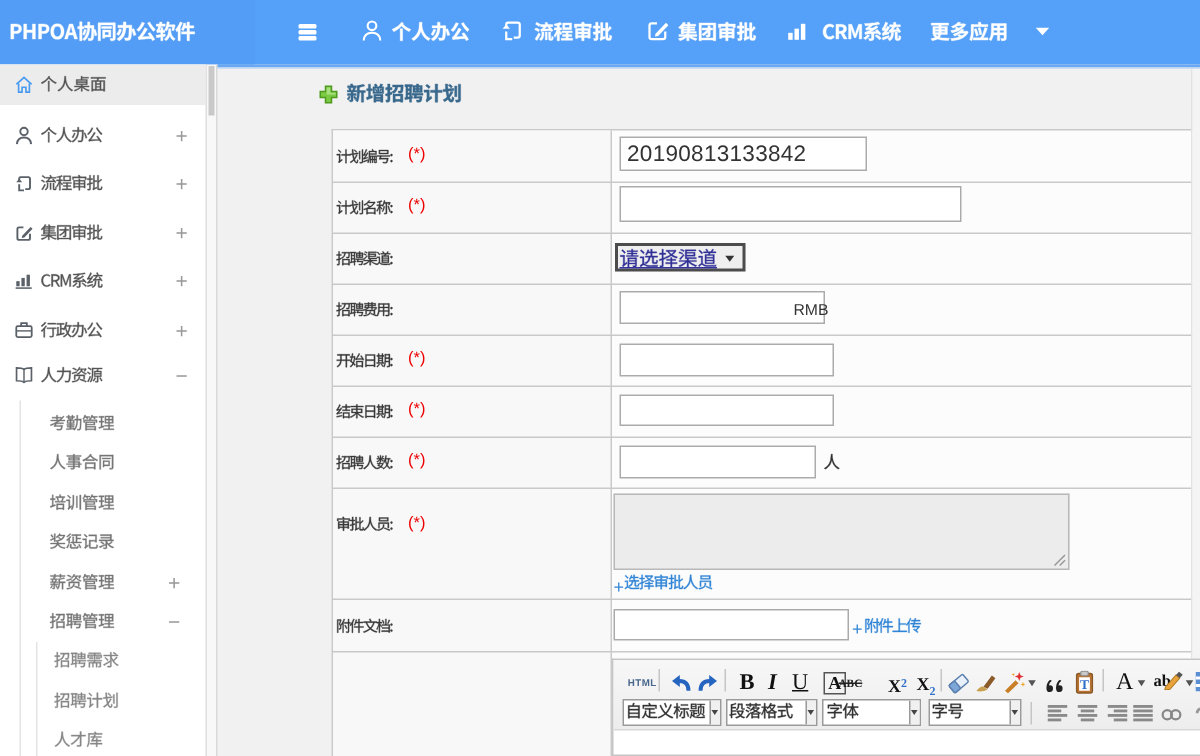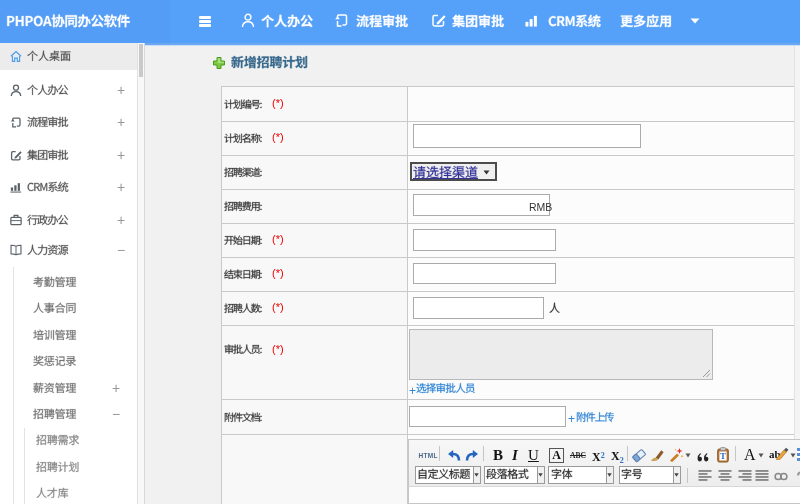--- a/index.html
+++ b/index.html
@@ -195,20 +195,21 @@
       <path d="M0.3 -3.1Q0.9 -3.2 1.7 -3.5Q2.6 -3.8 3.5 -4.0L3.6 -3.4Q2.8 -3.1 2.0 -2.8Q1.1 -2.6 0.5 -2.4ZM0.4 -6.4L3.6 -6.4L3.6 -5.7L0.4 -5.7ZM1.7 -8.4L2.4 -8.4L2.4 -0.1Q2.4 0.2 2.3 0.4Q2.2 0.6 2.0 0.7Q1.9 0.7 1.6 0.8Q1.2 0.8 0.8 0.8Q0.8 0.7 0.7 0.4Q0.6 0.2 0.6 0.1Q0.9 0.1 1.1 0.1Q1.4 0.1 1.5 0.1Q1.6 0.1 1.6 0.0Q1.7 0.0 1.7 -0.1ZM4.6 -0.4L8.6 -0.4L8.6 0.3L4.6 0.3ZM3.9 -7.9L8.6 -7.9L8.6 -7.2L3.9 -7.2ZM4.2 -3.3L9.1 -3.3L9.1 0.8L8.3 0.8L8.3 -2.6L4.9 -2.6L4.9 0.8L4.2 0.8ZM8.5 -7.9L9.2 -7.9Q9.2 -7.9 9.2 -7.9Q9.2 -7.8 9.2 -7.7Q9.2 -7.7 9.2 -7.6Q9.2 -6.5 9.1 -5.8Q9.0 -5.1 8.9 -4.8Q8.9 -4.4 8.7 -4.2Q8.6 -4.1 8.5 -4.0Q8.3 -4.0 8.1 -4.0Q7.9 -3.9 7.6 -3.9Q7.3 -3.9 7.0 -4.0Q7.0 -4.1 6.9 -4.3Q6.8 -4.5 6.8 -4.7Q7.1 -4.6 7.4 -4.6Q7.7 -4.6 7.8 -4.6Q7.9 -4.6 8.0 -4.6Q8.0 -4.7 8.1 -4.7Q8.2 -4.8 8.3 -5.2Q8.3 -5.5 8.4 -6.1Q8.4 -6.8 8.5 -7.8ZM5.7 -7.7L6.4 -7.7Q6.4 -7.0 6.2 -6.5Q6.1 -5.9 5.8 -5.3Q5.6 -4.8 5.1 -4.4Q4.7 -4.0 4.0 -3.7Q4.0 -3.8 3.9 -3.9Q3.9 -4.0 3.8 -4.1Q3.7 -4.2 3.6 -4.3Q4.2 -4.5 4.6 -4.9Q5.0 -5.2 5.2 -5.7Q5.4 -6.1 5.5 -6.6Q5.6 -7.1 5.7 -7.7ZM9.4 -8.0L13.2 -8.0L13.2 -7.3L9.4 -7.3ZM12.9 -3.5L18.5 -3.5L18.5 -2.9L12.9 -2.9ZM14.3 -2.0L17.4 -2.0L17.4 -1.4L14.3 -1.4ZM10.3 -5.9L12.3 -5.9L12.3 -5.3L10.3 -5.3ZM10.3 -3.8L12.3 -3.8L12.3 -3.2L10.3 -3.2ZM10.0 -7.6L10.6 -7.6L10.6 -1.2L10.0 -1.2ZM12.0 -7.7L12.6 -7.7L12.6 0.8L12.0 0.8ZM9.3 -1.3Q9.8 -1.4 10.4 -1.5Q11.0 -1.7 11.8 -1.8Q12.5 -2.0 13.2 -2.1L13.2 -1.5Q12.2 -1.2 11.2 -1.0Q10.2 -0.8 9.4 -0.6ZM14.1 -5.6L14.1 -4.8L17.4 -4.8L17.4 -5.6ZM14.1 -6.9L14.1 -6.1L17.4 -6.1L17.4 -6.9ZM13.4 -7.5L18.0 -7.5L18.0 -4.2L13.4 -4.2ZM15.4 -8.4L16.1 -8.4L16.1 -4.5L15.4 -4.5ZM14.4 -3.3L15.1 -3.3Q15.0 -2.8 14.9 -2.3Q14.7 -1.8 14.6 -1.4L13.8 -1.4Q14.0 -1.8 14.1 -2.3Q14.3 -2.9 14.4 -3.3ZM17.3 -2.0L18.0 -2.0Q18.0 -2.0 18.0 -1.9Q18.0 -1.8 18.0 -1.7Q17.9 -1.0 17.8 -0.6Q17.7 -0.2 17.6 0.1Q17.5 0.3 17.4 0.5Q17.3 0.6 17.1 0.7Q16.9 0.7 16.7 0.7Q16.5 0.7 16.2 0.7Q15.8 0.7 15.4 0.7Q15.4 0.5 15.3 0.4Q15.2 0.2 15.2 0.0Q15.6 0.1 15.9 0.1Q16.3 0.1 16.4 0.1Q16.6 0.1 16.7 0.1Q16.8 0.0 16.8 -0.0Q17.0 -0.1 17.1 -0.6Q17.2 -1.0 17.3 -1.9ZM22.4 -8.4L23.2 -8.4Q23.2 -7.9 23.2 -7.2Q23.1 -6.6 23.0 -5.7Q22.9 -4.9 22.6 -4.0Q22.3 -3.1 21.9 -2.2Q21.4 -1.3 20.6 -0.6Q19.9 0.2 18.8 0.8Q18.7 0.6 18.6 0.5Q18.4 0.3 18.2 0.2Q19.3 -0.4 20.0 -1.1Q20.7 -1.8 21.2 -2.6Q21.6 -3.5 21.9 -4.3Q22.1 -5.2 22.2 -5.9Q22.3 -6.7 22.3 -7.4Q22.4 -8.0 22.4 -8.4ZM23.1 -7.1Q23.1 -7.0 23.2 -6.5Q23.3 -6.0 23.4 -5.3Q23.6 -4.7 23.9 -3.9Q24.2 -3.1 24.6 -2.4Q25.1 -1.6 25.8 -1.0Q26.5 -0.3 27.5 0.1Q27.3 0.2 27.1 0.4Q27.0 0.6 26.9 0.7Q25.9 0.3 25.2 -0.4Q24.5 -1.1 24.0 -1.9Q23.5 -2.7 23.2 -3.5Q22.9 -4.4 22.8 -5.1Q22.6 -5.8 22.5 -6.3Q22.4 -6.8 22.4 -7.1ZM27.4 -3.2L31.2 -3.2L31.2 -2.6L27.4 -2.6ZM27.2 -6.5L32.0 -6.5L32.0 -5.9L27.2 -5.9ZM31.1 -8.2L31.8 -7.9Q31.6 -7.6 31.3 -7.2Q31.1 -6.9 30.9 -6.6L30.4 -6.9Q30.5 -7.1 30.6 -7.3Q30.8 -7.5 30.9 -7.8Q31.0 -8.0 31.1 -8.2ZM29.3 -8.4L30.0 -8.4L30.0 -4.0L29.3 -4.0ZM27.6 -7.9L28.1 -8.2Q28.3 -7.9 28.5 -7.5Q28.7 -7.1 28.8 -6.9L28.2 -6.6Q28.1 -6.9 28.0 -7.2Q27.8 -7.6 27.6 -7.9ZM29.3 -6.3L29.8 -6.0Q29.6 -5.6 29.2 -5.2Q28.8 -4.7 28.4 -4.4Q27.9 -4.0 27.5 -3.8Q27.4 -3.9 27.3 -4.1Q27.2 -4.2 27.1 -4.4Q27.5 -4.5 27.9 -4.8Q28.4 -5.1 28.7 -5.5Q29.1 -5.9 29.3 -6.3ZM29.9 -6.1Q30.0 -6.0 30.3 -5.8Q30.5 -5.7 30.8 -5.5Q31.1 -5.3 31.4 -5.1Q31.6 -5.0 31.7 -4.9L31.3 -4.4Q31.2 -4.5 30.9 -4.7Q30.7 -4.9 30.4 -5.1Q30.2 -5.3 29.9 -5.5Q29.7 -5.6 29.5 -5.7ZM32.8 -6.5L36.2 -6.5L36.2 -5.8L32.8 -5.8ZM33.0 -8.3L33.7 -8.2Q33.5 -7.2 33.3 -6.4Q33.1 -5.5 32.8 -4.7Q32.5 -4.0 32.1 -3.4Q32.0 -3.4 31.9 -3.5Q31.8 -3.6 31.7 -3.7Q31.6 -3.8 31.5 -3.8Q31.9 -4.4 32.2 -5.1Q32.5 -5.8 32.7 -6.6Q32.9 -7.4 33.0 -8.3ZM34.8 -6.1L35.5 -6.0Q35.3 -4.3 34.9 -3.0Q34.4 -1.7 33.6 -0.8Q32.8 0.2 31.6 0.8Q31.6 0.8 31.5 0.6Q31.5 0.5 31.4 0.4Q31.3 0.3 31.2 0.2Q32.4 -0.3 33.1 -1.2Q33.8 -2.1 34.2 -3.3Q34.6 -4.5 34.8 -6.1ZM33.2 -5.8Q33.4 -4.5 33.8 -3.3Q34.2 -2.1 34.9 -1.3Q35.5 -0.4 36.4 0.1Q36.3 0.2 36.1 0.4Q36.0 0.6 35.9 0.7Q35.0 0.1 34.3 -0.8Q33.7 -1.8 33.2 -3.0Q32.8 -4.3 32.6 -5.7ZM27.8 -1.5L28.3 -2.0Q28.8 -1.8 29.4 -1.5Q29.9 -1.2 30.4 -1.0Q31.0 -0.7 31.3 -0.4L30.8 0.1Q30.5 -0.2 30.0 -0.5Q29.5 -0.8 28.9 -1.1Q28.3 -1.3 27.8 -1.5ZM31.0 -3.2L31.1 -3.2L31.2 -3.3L31.7 -3.1Q31.3 -2.0 30.7 -1.3Q30.1 -0.5 29.3 -0.0Q28.4 0.5 27.5 0.7Q27.4 0.6 27.3 0.4Q27.2 0.2 27.1 0.1Q28.0 -0.1 28.8 -0.5Q29.6 -0.9 30.1 -1.6Q30.7 -2.2 31.0 -3.1ZM27.8 -1.5Q28.0 -1.8 28.3 -2.2Q28.5 -2.6 28.7 -3.1Q28.9 -3.5 29.0 -3.9L29.7 -3.8Q29.5 -3.3 29.3 -2.9Q29.1 -2.5 28.9 -2.1Q28.7 -1.7 28.5 -1.4ZM37.0 -3.9Q36.7 -3.9 36.5 -4.1Q36.3 -4.3 36.3 -4.6Q36.3 -4.9 36.5 -5.1Q36.7 -5.3 37.0 -5.3Q37.3 -5.3 37.5 -5.1Q37.6 -4.9 37.6 -4.6Q37.6 -4.3 37.5 -4.1Q37.3 -3.9 37.0 -3.9ZM37.0 0.1Q36.7 0.1 36.5 -0.1Q36.3 -0.3 36.3 -0.6Q36.3 -0.9 36.5 -1.1Q36.7 -1.3 37.0 -1.3Q37.3 -1.3 37.5 -1.1Q37.6 -0.9 37.6 -0.6Q37.6 -0.3 37.5 -0.1Q37.3 0.1 37.0 0.1Z" fill="#3b3b3b" stroke="#3b3b3b" stroke-width="0.25"></path>
     </svg>
 <div class="abs" style="left:272px;top:299.0px;font:11px/17px 'Liberation Sans';color:#ee0000">(*)</div>
 <svg style="position:absolute;left:224px;top:341px;" width="39" height="15" viewBox="0 -12 39 15">
       <path d="M0.8 -7.3L9.2 -7.3L9.2 -5.7L8.4 -5.7L8.4 -6.6L1.6 -6.6L1.6 -5.7L0.8 -5.7ZM4.3 -8.3L5.1 -8.5Q5.2 -8.2 5.4 -7.9Q5.5 -7.6 5.6 -7.4L4.8 -7.1Q4.7 -7.4 4.6 -7.7Q4.4 -8.0 4.3 -8.3ZM1.4 -5.3L8.6 -5.3L8.6 -0.6L7.8 -0.6L7.8 -4.7L2.2 -4.7L2.2 -0.5L1.4 -0.5ZM1.9 -3.6L8.2 -3.6L8.2 -2.9L1.9 -2.9ZM1.9 -1.8L8.2 -1.8L8.2 -1.1L1.9 -1.1ZM4.6 -6.3L5.4 -6.3L5.4 0.8L4.6 0.8ZM9.2 -3.1Q9.7 -3.2 10.2 -3.4Q10.8 -3.5 11.4 -3.7Q12.0 -3.9 12.6 -4.0L12.7 -3.4Q11.9 -3.1 11.0 -2.8Q10.2 -2.6 9.5 -2.4ZM9.4 -6.4L12.6 -6.4L12.6 -5.7L9.4 -5.7ZM10.7 -8.4L11.5 -8.4L11.5 -0.1Q11.5 0.2 11.4 0.3Q11.3 0.5 11.1 0.6Q10.9 0.7 10.6 0.7Q10.2 0.7 9.7 0.7Q9.7 0.6 9.7 0.4Q9.6 0.2 9.5 0.0Q9.9 0.0 10.2 0.0Q10.5 0.0 10.5 0.0Q10.7 0.0 10.7 -0.0Q10.7 -0.1 10.7 -0.1ZM13.4 -5.2L15.2 -5.2L15.2 -4.5L13.4 -4.5ZM15.6 -8.2L16.3 -8.2L16.3 -0.6Q16.3 -0.3 16.4 -0.2Q16.4 -0.2 16.6 -0.2Q16.7 -0.2 16.8 -0.2Q16.9 -0.2 17.1 -0.2Q17.2 -0.2 17.3 -0.2Q17.5 -0.2 17.5 -0.2Q17.6 -0.2 17.7 -0.3Q17.8 -0.4 17.8 -0.7Q17.8 -1.0 17.8 -1.6Q18.0 -1.5 18.2 -1.4Q18.4 -1.3 18.5 -1.2Q18.5 -0.6 18.4 -0.2Q18.3 0.2 18.1 0.4Q17.9 0.6 17.6 0.6Q17.5 0.6 17.4 0.6Q17.2 0.6 17.1 0.6Q16.9 0.6 16.7 0.6Q16.6 0.6 16.5 0.6Q16.1 0.6 15.9 0.5Q15.7 0.4 15.7 0.1Q15.6 -0.2 15.6 -0.6ZM17.8 -6.1L18.3 -5.6Q18.0 -5.3 17.6 -5.0Q17.2 -4.7 16.9 -4.4Q16.5 -4.1 16.1 -3.9L15.7 -4.3Q16.0 -4.5 16.4 -4.9Q16.8 -5.2 17.1 -5.5Q17.5 -5.8 17.8 -6.1ZM13.0 0.6L12.9 -0.1L13.2 -0.4L15.1 -1.2Q15.1 -1.0 15.2 -0.8Q15.2 -0.6 15.2 -0.5Q14.6 -0.2 14.2 0.0Q13.8 0.2 13.5 0.3Q13.3 0.4 13.2 0.5Q13.1 0.6 13.0 0.6ZM13.0 0.6Q13.0 0.5 12.9 0.4Q12.9 0.3 12.8 0.2Q12.7 0.1 12.7 -0.0Q12.8 -0.1 12.9 -0.3Q13.0 -0.5 13.0 -0.8L13.0 -8.3L13.8 -8.3L13.8 -0.1Q13.8 -0.1 13.7 -0.1Q13.6 0.0 13.4 0.1Q13.3 0.3 13.2 0.4Q13.0 0.5 13.0 0.6ZM22.4 -8.4L23.2 -8.4Q23.2 -7.9 23.2 -7.2Q23.1 -6.6 23.0 -5.7Q22.9 -4.9 22.6 -4.0Q22.3 -3.1 21.9 -2.2Q21.4 -1.3 20.6 -0.6Q19.9 0.2 18.8 0.8Q18.7 0.6 18.6 0.5Q18.4 0.3 18.2 0.2Q19.3 -0.4 20.0 -1.1Q20.7 -1.8 21.2 -2.6Q21.6 -3.5 21.9 -4.3Q22.1 -5.2 22.2 -5.9Q22.3 -6.7 22.3 -7.4Q22.4 -8.0 22.4 -8.4ZM23.1 -7.1Q23.1 -7.0 23.2 -6.5Q23.3 -6.0 23.4 -5.3Q23.6 -4.7 23.9 -3.9Q24.2 -3.1 24.6 -2.4Q25.1 -1.6 25.8 -1.0Q26.5 -0.3 27.5 0.1Q27.3 0.2 27.1 0.4Q27.0 0.6 26.9 0.7Q25.9 0.3 25.2 -0.4Q24.5 -1.1 24.0 -1.9Q23.5 -2.7 23.2 -3.5Q22.9 -4.4 22.8 -5.1Q22.6 -5.8 22.5 -6.3Q22.4 -6.8 22.4 -7.1ZM29.4 -7.3L29.4 -6.2L34.1 -6.2L34.1 -7.3ZM28.6 -8.0L34.9 -8.0L34.9 -5.5L28.6 -5.5ZM31.3 -3.3L32.1 -3.3L32.1 -2.3Q32.1 -2.0 32.0 -1.7Q31.9 -1.4 31.7 -1.0Q31.4 -0.7 30.9 -0.3Q30.5 -0.0 29.7 0.3Q29.0 0.6 27.9 0.8Q27.8 0.8 27.7 0.6Q27.6 0.5 27.5 0.4Q27.5 0.3 27.4 0.2Q28.4 0.0 29.2 -0.2Q29.9 -0.5 30.3 -0.8Q30.7 -1.0 30.9 -1.3Q31.1 -1.6 31.2 -1.9Q31.3 -2.1 31.3 -2.4ZM32.0 -0.7L32.4 -1.2Q32.8 -1.1 33.3 -0.9Q33.8 -0.7 34.3 -0.5Q34.8 -0.3 35.3 -0.1Q35.7 0.0 36.1 0.2L35.7 0.8Q35.4 0.7 34.9 0.5Q34.5 0.3 34.0 0.1Q33.5 -0.1 33.0 -0.3Q32.5 -0.5 32.0 -0.7ZM28.3 -4.6L35.3 -4.6L35.3 -1.0L34.5 -1.0L34.5 -3.9L29.0 -3.9L29.0 -0.9L28.3 -0.9ZM37.0 -3.9Q36.7 -3.9 36.5 -4.1Q36.3 -4.3 36.3 -4.6Q36.3 -4.9 36.5 -5.1Q36.7 -5.3 37.0 -5.3Q37.3 -5.3 37.5 -5.1Q37.6 -4.9 37.6 -4.6Q37.6 -4.3 37.5 -4.1Q37.3 -3.9 37.0 -3.9ZM37.0 0.1Q36.7 0.1 36.5 -0.1Q36.3 -0.3 36.3 -0.6Q36.3 -0.9 36.5 -1.1Q36.7 -1.3 37.0 -1.3Q37.3 -1.3 37.5 -1.1Q37.6 -0.9 37.6 -0.6Q37.6 -0.3 37.5 -0.1Q37.3 0.1 37.0 0.1Z" fill="#3b3b3b" stroke="#3b3b3b" stroke-width="0.25"></path>
     </svg>
 <div class="abs" style="left:272px;top:340.5px;font:11px/17px 'Liberation Sans';color:#ee0000">(*)</div>
 <svg style="position:absolute;left:224px;top:408.5px;" width="39" height="15" viewBox="0 -12 39 15">
       <path d="M5.5 -6.1L9.6 -6.1L9.6 -5.4L5.5 -5.4ZM8.0 -8.3L8.7 -8.3L8.7 -0.2Q8.7 0.2 8.7 0.4Q8.6 0.5 8.4 0.6Q8.2 0.7 7.8 0.8Q7.5 0.8 6.9 0.8Q6.9 0.6 6.8 0.4Q6.7 0.2 6.7 0.0Q7.1 0.1 7.4 0.1Q7.7 0.1 7.8 0.1Q7.9 0.0 8.0 0.0Q8.0 -0.0 8.0 -0.2ZM5.7 -4.1L6.3 -4.4Q6.5 -4.0 6.7 -3.6Q6.9 -3.2 7.1 -2.8Q7.3 -2.5 7.4 -2.1L6.8 -1.8Q6.7 -2.1 6.5 -2.5Q6.3 -2.9 6.1 -3.4Q5.9 -3.8 5.7 -4.1ZM5.2 -8.4L5.9 -8.2Q5.6 -7.4 5.3 -6.6Q4.9 -5.8 4.5 -5.2Q4.1 -4.5 3.6 -4.0Q3.6 -4.0 3.5 -4.1Q3.4 -4.3 3.3 -4.4Q3.2 -4.5 3.2 -4.6Q3.8 -5.3 4.3 -6.3Q4.9 -7.3 5.2 -8.4ZM0.8 -8.0L3.1 -8.0L3.1 -7.3L1.5 -7.3L1.5 0.8L0.8 0.8ZM2.9 -8.0L3.0 -8.0L3.1 -8.0L3.6 -7.7Q3.4 -7.1 3.1 -6.4Q2.9 -5.6 2.7 -5.0Q3.2 -4.4 3.3 -3.8Q3.5 -3.2 3.5 -2.8Q3.5 -2.3 3.4 -2.0Q3.3 -1.7 3.1 -1.6Q2.9 -1.4 2.6 -1.4Q2.3 -1.3 2.0 -1.4Q2.0 -1.5 1.9 -1.7Q1.9 -1.9 1.8 -2.0Q2.0 -2.0 2.1 -2.0Q2.2 -2.0 2.3 -2.0Q2.5 -2.0 2.6 -2.1Q2.7 -2.2 2.8 -2.4Q2.8 -2.6 2.8 -2.8Q2.8 -3.2 2.6 -3.8Q2.5 -4.3 2.0 -4.9Q2.1 -5.3 2.2 -5.7Q2.4 -6.0 2.5 -6.4Q2.6 -6.8 2.7 -7.2Q2.8 -7.5 2.9 -7.8ZM4.4 -6.0L5.0 -6.6L5.0 -6.5L5.0 0.8L4.4 0.8ZM14.9 -8.3L15.7 -8.3L15.7 0.8L14.9 0.8ZM13.2 -7.9L13.9 -7.8Q13.8 -7.1 13.6 -6.4Q13.4 -5.7 13.2 -5.1Q12.9 -4.5 12.6 -4.1Q12.6 -4.2 12.4 -4.2Q12.3 -4.3 12.2 -4.4Q12.1 -4.4 12.0 -4.5Q12.3 -4.9 12.5 -5.4Q12.8 -6.0 12.9 -6.6Q13.1 -7.2 13.2 -7.9ZM13.3 -6.4L18.0 -6.4L18.0 -5.6L13.1 -5.6ZM12.1 -3.4L18.4 -3.4L18.4 -2.7L12.1 -2.7ZM11.6 -8.4L12.3 -8.2Q12.0 -7.3 11.6 -6.5Q11.1 -5.7 10.7 -4.9Q10.2 -4.2 9.7 -3.6Q9.6 -3.7 9.5 -3.9Q9.5 -4.0 9.4 -4.1Q9.3 -4.3 9.2 -4.4Q9.7 -4.9 10.1 -5.5Q10.6 -6.1 10.9 -6.9Q11.3 -7.6 11.6 -8.4ZM10.6 -5.8L11.3 -6.5L11.3 -6.5L11.3 0.8L10.6 0.8ZM25.1 -6.3L25.8 -6.1Q25.2 -4.3 24.2 -2.9Q23.2 -1.6 21.8 -0.7Q20.4 0.2 18.6 0.8Q18.6 0.7 18.5 0.6Q18.4 0.4 18.3 0.3Q18.2 0.1 18.2 0.1Q19.9 -0.5 21.3 -1.3Q22.6 -2.1 23.6 -3.4Q24.5 -4.6 25.1 -6.3ZM20.5 -6.3Q21.1 -4.7 22.0 -3.5Q23.0 -2.2 24.4 -1.3Q25.7 -0.4 27.5 0.0Q27.4 0.1 27.3 0.2Q27.2 0.4 27.1 0.5Q27.0 0.6 27.0 0.7Q25.2 0.2 23.8 -0.7Q22.4 -1.7 21.4 -3.0Q20.4 -4.4 19.8 -6.0ZM18.3 -6.6L27.3 -6.6L27.3 -5.9L18.3 -5.9ZM22.0 -8.2L22.8 -8.5Q23.0 -8.1 23.3 -7.7Q23.5 -7.2 23.6 -6.9L22.8 -6.7Q22.7 -7.0 22.5 -7.4Q22.3 -7.9 22.0 -8.2ZM27.2 -6.3L30.6 -6.3L30.6 -5.5L27.2 -5.5ZM28.6 -8.4L29.3 -8.4L29.3 0.8L28.6 0.8ZM28.6 -5.8L29.0 -5.7Q28.9 -5.0 28.7 -4.4Q28.6 -3.8 28.3 -3.1Q28.1 -2.5 27.9 -2.0Q27.6 -1.4 27.4 -1.1Q27.3 -1.2 27.2 -1.4Q27.1 -1.6 27.0 -1.8Q27.2 -2.1 27.5 -2.6Q27.7 -3.0 27.9 -3.6Q28.1 -4.1 28.3 -4.7Q28.5 -5.3 28.6 -5.8ZM29.3 -5.2Q29.4 -5.1 29.6 -4.9Q29.8 -4.6 30.0 -4.3Q30.2 -4.0 30.4 -3.7Q30.6 -3.5 30.6 -3.4L30.2 -2.8Q30.1 -3.0 29.9 -3.3Q29.8 -3.6 29.6 -3.9Q29.4 -4.2 29.2 -4.5Q29.0 -4.7 28.9 -4.9ZM32.9 -8.4L33.6 -8.4L33.6 -4.4L32.9 -4.4ZM35.2 -7.8L36.0 -7.5Q35.8 -7.1 35.6 -6.7Q35.4 -6.3 35.2 -5.9Q35.0 -5.5 34.8 -5.2L34.2 -5.3Q34.4 -5.7 34.6 -6.1Q34.8 -6.5 34.9 -6.9Q35.1 -7.4 35.2 -7.8ZM30.7 -7.5L31.3 -7.7Q31.5 -7.4 31.6 -7.0Q31.8 -6.6 32.0 -6.2Q32.1 -5.8 32.2 -5.5L31.6 -5.2Q31.5 -5.5 31.3 -5.9Q31.2 -6.3 31.0 -6.7Q30.8 -7.2 30.7 -7.5ZM30.6 -4.7L35.9 -4.7L35.9 0.7L35.1 0.7L35.1 -4.0L30.6 -4.0ZM30.7 -2.7L35.4 -2.7L35.4 -2.0L30.7 -2.0ZM30.4 -0.6L35.4 -0.6L35.4 0.1L30.4 0.1ZM37.0 -3.9Q36.7 -3.9 36.5 -4.1Q36.3 -4.3 36.3 -4.6Q36.3 -4.9 36.5 -5.1Q36.7 -5.3 37.0 -5.3Q37.3 -5.3 37.5 -5.1Q37.6 -4.9 37.6 -4.6Q37.6 -4.3 37.5 -4.1Q37.3 -3.9 37.0 -3.9ZM37.0 0.1Q36.7 0.1 36.5 -0.1Q36.3 -0.3 36.3 -0.6Q36.3 -0.9 36.5 -1.1Q36.7 -1.3 37.0 -1.3Q37.3 -1.3 37.5 -1.1Q37.6 -0.9 37.6 -0.6Q37.6 -0.3 37.5 -0.1Q37.3 0.1 37.0 0.1Z" fill="#3b3b3b" stroke="#3b3b3b" stroke-width="0.25"></path>
     </svg>
+<div class="abs" style="left:413px;top:91px;width:165px;height:23px;background:#fff;border:1px solid #ababab;box-sizing:border-box;font:15px/21px 'Liberation Sans';color:#333;letter-spacing:0.2px;padding-left:4px">20190813133842</div>
 <div class="abs" style="left:413px;top:124px;width:228px;height:24px;background:#fff;border:1px solid #ababab;box-sizing:border-box"></div>
 <div class="abs" style="left:410px;top:162px;width:87px;height:19px;background:#efefef;border:2px solid #4c4c4c;box-sizing:border-box"></div>
 <svg style="position:absolute;left:413px;top:161.5px;" width="67" height="19" viewBox="0 -15 67 19">
       <path d="M1.4 -10.0L2.0 -10.6Q2.4 -10.3 2.7 -10.0Q3.1 -9.6 3.5 -9.3Q3.8 -9.0 4.0 -8.7L3.3 -8.0Q3.1 -8.3 2.8 -8.6Q2.5 -9.0 2.1 -9.4Q1.7 -9.7 1.4 -10.0ZM2.4 0.8L2.2 -0.1L2.5 -0.5L4.8 -2.3Q4.8 -2.1 4.9 -1.8Q5.0 -1.6 5.1 -1.4Q4.3 -0.8 3.8 -0.4Q3.3 -0.0 3.0 0.2Q2.7 0.4 2.6 0.6Q2.5 0.7 2.4 0.8ZM0.5 -6.8L3.1 -6.8L3.1 -5.9L0.5 -5.9ZM2.4 0.8Q2.3 0.7 2.2 0.5Q2.2 0.4 2.1 0.2Q2.0 0.1 1.9 -0.0Q2.1 -0.1 2.3 -0.4Q2.5 -0.7 2.5 -1.1L2.5 -6.8L3.4 -6.8L3.4 -0.3Q3.4 -0.3 3.3 -0.2Q3.1 -0.1 2.9 0.1Q2.7 0.3 2.5 0.5Q2.4 0.7 2.4 0.8ZM6.2 -3.4L10.8 -3.4L10.8 -2.8L6.2 -2.8ZM5.0 -9.9L12.1 -9.9L12.1 -9.2L5.0 -9.2ZM5.3 -8.3L11.7 -8.3L11.7 -7.6L5.3 -7.6ZM4.6 -6.7L12.5 -6.7L12.5 -6.0L4.6 -6.0ZM6.2 -1.7L10.8 -1.7L10.8 -1.0L6.2 -1.0ZM5.5 -5.2L10.8 -5.2L10.8 -4.4L6.4 -4.4L6.4 1.0L5.5 1.0ZM10.5 -5.2L11.4 -5.2L11.4 -0.1Q11.4 0.3 11.3 0.5Q11.2 0.7 11.0 0.8Q10.7 0.9 10.2 1.0Q9.8 1.0 9.1 1.0Q9.1 0.8 9.0 0.6Q8.9 0.3 8.8 0.1Q9.3 0.2 9.7 0.2Q10.1 0.2 10.3 0.2Q10.5 0.1 10.5 -0.1ZM8.0 -10.9L8.9 -10.9L8.9 -6.5L8.0 -6.5ZM17.2 -6.4L25.4 -6.4L25.4 -5.5L17.2 -5.5ZM18.7 -9.1L24.8 -9.1L24.8 -8.3L18.7 -8.3ZM20.8 -10.9L21.8 -10.9L21.8 -6.0L20.8 -6.0ZM18.8 -10.5L19.7 -10.3Q19.5 -9.4 19.0 -8.5Q18.6 -7.6 18.1 -6.9Q18.0 -7.0 17.8 -7.1Q17.7 -7.2 17.5 -7.3Q17.4 -7.4 17.2 -7.5Q17.8 -8.0 18.2 -8.9Q18.6 -9.7 18.8 -10.5ZM21.8 -5.9L22.8 -5.9L22.8 -2.5Q22.8 -2.2 22.9 -2.2Q22.9 -2.1 23.2 -2.1Q23.2 -2.1 23.3 -2.1Q23.5 -2.1 23.7 -2.1Q23.8 -2.1 24.0 -2.1Q24.1 -2.1 24.2 -2.1Q24.3 -2.1 24.4 -2.2Q24.5 -2.3 24.6 -2.7Q24.6 -3.0 24.6 -3.7Q24.7 -3.6 24.8 -3.5Q25.0 -3.4 25.2 -3.4Q25.3 -3.3 25.5 -3.3Q25.4 -2.4 25.3 -2.0Q25.2 -1.6 25.0 -1.4Q24.7 -1.2 24.3 -1.2Q24.2 -1.2 24.0 -1.2Q23.9 -1.2 23.7 -1.2Q23.5 -1.2 23.3 -1.2Q23.1 -1.2 23.0 -1.2Q22.5 -1.2 22.3 -1.3Q22.0 -1.4 21.9 -1.7Q21.8 -2.0 21.8 -2.5ZM19.6 -5.9L20.5 -5.9Q20.4 -5.0 20.3 -4.3Q20.1 -3.6 19.8 -3.0Q19.4 -2.4 18.9 -1.9Q18.3 -1.4 17.4 -1.1Q17.4 -1.2 17.3 -1.4Q17.1 -1.5 17.0 -1.6Q16.9 -1.8 16.8 -1.9Q17.6 -2.2 18.1 -2.5Q18.6 -2.9 18.9 -3.4Q19.2 -4.0 19.3 -4.6Q19.5 -5.2 19.6 -5.9ZM13.8 -9.9L14.5 -10.5Q14.9 -10.2 15.3 -9.8Q15.7 -9.4 16.1 -9.1Q16.4 -8.7 16.6 -8.4L15.8 -7.8Q15.6 -8.1 15.3 -8.5Q15.0 -8.9 14.6 -9.2Q14.2 -9.6 13.8 -9.9ZM16.3 -5.9L16.3 -0.9L15.3 -0.9L15.3 -5.0L13.7 -5.0L13.7 -5.9ZM16.2 -1.3Q16.5 -1.3 16.8 -1.1Q17.0 -0.9 17.5 -0.6Q18.1 -0.2 19.0 -0.1Q19.8 -0.0 20.8 -0.0Q21.6 -0.0 22.4 -0.1Q23.3 -0.1 24.1 -0.1Q24.9 -0.2 25.6 -0.3Q25.5 -0.1 25.4 0.0Q25.4 0.2 25.3 0.4Q25.3 0.6 25.3 0.8Q24.9 0.8 24.3 0.8Q23.8 0.8 23.1 0.8Q22.5 0.9 21.9 0.9Q21.3 0.9 20.8 0.9Q19.7 0.9 18.8 0.8Q18.0 0.6 17.4 0.2Q17.0 0.0 16.7 -0.2Q16.4 -0.4 16.2 -0.4Q15.9 -0.4 15.6 -0.2Q15.3 -0.0 15.0 0.3Q14.6 0.6 14.2 1.0L13.6 0.2Q14.0 -0.2 14.5 -0.6Q14.9 -0.9 15.4 -1.1Q15.8 -1.3 16.2 -1.3ZM26.5 -4.1Q27.2 -4.3 28.4 -4.7Q29.5 -5.0 30.6 -5.4L30.8 -4.5Q29.7 -4.1 28.6 -3.8Q27.6 -3.4 26.7 -3.1ZM26.6 -8.3L30.8 -8.3L30.8 -7.4L26.6 -7.4ZM28.3 -10.9L29.2 -10.9L29.2 -0.2Q29.2 0.2 29.2 0.5Q29.1 0.7 28.8 0.8Q28.6 0.9 28.2 1.0Q27.8 1.0 27.1 1.0Q27.1 0.8 27.0 0.5Q27.0 0.3 26.9 0.1Q27.3 0.1 27.6 0.1Q28.0 0.1 28.1 0.1Q28.3 0.1 28.3 -0.2ZM31.1 -10.2L37.1 -10.2L37.1 -9.3L31.1 -9.3ZM36.9 -10.2L37.1 -10.2L37.2 -10.3L37.8 -9.9Q37.3 -9.0 36.6 -8.2Q35.9 -7.4 35.0 -6.8Q34.1 -6.2 33.1 -5.7Q32.1 -5.2 31.1 -4.9Q31.0 -5.1 30.9 -5.4Q30.7 -5.6 30.6 -5.7Q31.6 -6.0 32.5 -6.4Q33.4 -6.8 34.3 -7.3Q35.2 -7.9 35.8 -8.6Q36.5 -9.3 36.9 -10.1ZM32.6 -9.8Q33.2 -8.8 34.1 -8.0Q35.0 -7.2 36.1 -6.6Q37.3 -6.0 38.7 -5.7Q38.6 -5.7 38.5 -5.5Q38.3 -5.4 38.2 -5.2Q38.1 -5.1 38.1 -4.9Q36.7 -5.3 35.5 -5.9Q34.3 -6.6 33.4 -7.5Q32.5 -8.4 31.9 -9.5ZM31.4 -4.2L37.5 -4.2L37.5 -3.3L31.4 -3.3ZM30.8 -2.0L38.4 -2.0L38.4 -1.1L30.8 -1.1ZM34.1 -5.4L35.0 -5.4L35.0 1.1L34.1 1.1ZM39.5 -8.4L40.0 -9.1Q40.4 -9.0 40.8 -8.8Q41.3 -8.7 41.6 -8.5Q42.0 -8.3 42.3 -8.1L41.8 -7.4Q41.6 -7.6 41.2 -7.8Q40.8 -8.0 40.4 -8.2Q39.9 -8.3 39.5 -8.4ZM40.5 -10.3L41.0 -10.9Q41.3 -10.8 41.8 -10.6Q42.2 -10.5 42.5 -10.3Q42.9 -10.1 43.2 -9.9L42.7 -9.2Q42.5 -9.4 42.1 -9.6Q41.7 -9.8 41.3 -10.0Q40.9 -10.2 40.5 -10.3ZM39.9 -4.6Q40.3 -4.9 40.7 -5.4Q41.2 -5.9 41.7 -6.4Q42.2 -6.9 42.6 -7.5L43.2 -6.8Q42.6 -6.1 41.9 -5.3Q41.2 -4.5 40.6 -3.9ZM39.7 -3.4L51.3 -3.4L51.3 -2.6L39.7 -2.6ZM45.0 -4.6L46.0 -4.6L46.0 1.1L45.0 1.1ZM44.5 -3.1L45.3 -2.7Q44.7 -1.9 43.9 -1.3Q43.0 -0.6 42.1 -0.0Q41.1 0.5 40.1 0.9Q40.1 0.7 39.9 0.6Q39.8 0.4 39.7 0.3Q39.6 0.1 39.5 0.1Q40.4 -0.2 41.4 -0.7Q42.3 -1.2 43.2 -1.8Q44.0 -2.4 44.5 -3.1ZM46.4 -3.1Q46.9 -2.4 47.8 -1.8Q48.6 -1.2 49.6 -0.8Q50.5 -0.3 51.5 -0.1Q51.4 0.0 51.3 0.2Q51.2 0.3 51.1 0.5Q50.9 0.6 50.9 0.8Q49.9 0.4 48.9 -0.1Q47.9 -0.6 47.0 -1.3Q46.2 -1.9 45.6 -2.7ZM50.9 -10.5L50.9 -9.7L44.8 -9.7L44.8 -5.3L51.2 -5.3L51.2 -4.5L43.8 -4.5L43.8 -10.5ZM44.5 -8.8L50.4 -8.8L50.4 -6.2L44.5 -6.2L44.5 -7.0L49.4 -7.0L49.4 -8.1L44.5 -8.1ZM56.0 -9.2L64.3 -9.2L64.3 -8.4L56.0 -8.4ZM59.6 -8.9L60.7 -8.8Q60.5 -8.3 60.3 -7.8Q60.1 -7.3 59.9 -6.9L59.1 -7.0Q59.2 -7.4 59.4 -7.9Q59.5 -8.5 59.6 -8.9ZM61.9 -10.9L62.8 -10.6Q62.5 -10.2 62.2 -9.7Q61.9 -9.2 61.6 -8.8L60.8 -9.1Q61.0 -9.3 61.2 -9.6Q61.4 -10.0 61.6 -10.3Q61.8 -10.6 61.9 -10.9ZM57.4 -10.6L58.2 -11.0Q58.5 -10.6 58.7 -10.2Q59.0 -9.8 59.1 -9.5L58.3 -9.1Q58.2 -9.4 57.9 -9.9Q57.7 -10.3 57.4 -10.6ZM55.4 -6.3L55.4 -1.1L54.5 -1.1L54.5 -5.4L52.7 -5.4L52.7 -6.3ZM52.8 -9.9L53.6 -10.4Q53.9 -10.1 54.3 -9.7Q54.7 -9.3 55.0 -9.0Q55.3 -8.6 55.5 -8.3L54.7 -7.7Q54.5 -8.1 54.2 -8.4Q53.9 -8.8 53.5 -9.2Q53.2 -9.6 52.8 -9.9ZM55.0 -1.4Q55.3 -1.4 55.6 -1.2Q55.9 -1.0 56.4 -0.7Q57.0 -0.3 57.9 -0.2Q58.7 -0.1 59.8 -0.1Q60.6 -0.1 61.4 -0.2Q62.3 -0.2 63.1 -0.2Q63.9 -0.3 64.5 -0.4Q64.5 -0.2 64.4 -0.1Q64.3 0.1 64.3 0.3Q64.2 0.5 64.2 0.6Q63.9 0.6 63.3 0.6Q62.8 0.7 62.1 0.7Q61.5 0.7 60.8 0.7Q60.2 0.7 59.8 0.7Q58.6 0.7 57.7 0.6Q56.9 0.5 56.2 0.1Q55.8 -0.1 55.5 -0.4Q55.2 -0.6 55.0 -0.6Q54.7 -0.6 54.4 -0.4Q54.1 -0.2 53.8 0.1Q53.5 0.5 53.2 0.9L52.5 0.1Q53.2 -0.6 53.8 -1.0Q54.5 -1.4 55.0 -1.4ZM57.9 -4.8L57.9 -3.7L62.3 -3.7L62.3 -4.8ZM57.9 -3.0L57.9 -1.9L62.3 -1.9L62.3 -3.0ZM57.9 -6.6L57.9 -5.5L62.3 -5.5L62.3 -6.6ZM57.0 -7.3L63.2 -7.3L63.2 -1.2L57.0 -1.2Z" fill="#333399" stroke="#333399" stroke-width="0.25"></path>
     </svg>
 <div class="abs" style="left:413px;top:178px;width:65px;height:1px;background:#333399"></div>
 <svg class="abs" style="left:483px;top:169.5px" width="7" height="5" viewBox="0 0 7 5">
       <path d="M0.5 0.5 L6.5 0.5 L3.5 4.5 Z" fill="#333"></path>
     </svg>
 <div class="abs" style="left:413px;top:194px;width:137px;height:22px;background:#fff;border:1px solid #ababab;box-sizing:border-box"></div>
@@ -242,21 +243,21 @@
       </svg>
 <svg class="abs" style="left:55.5px;top:9px" width="14" height="14" viewBox="0 0 14 14">
         <path d="M2 11.5 Q2 5 8 5 L9.5 5" fill="none" stroke="#2565c0" stroke-width="2.6"></path>
         <path d="M7.8 1 L7.8 9 L13 5 Z" fill="#2565c0"></path>
       </svg>
 <div class="abs" style="left:74px;top:6px;width:1px;height:15px;background:#c5c5c5"></div>
 <div class="abs" style="left:84px;top:9px;font:bold 15px/13px 'Liberation Serif';color:#111">B</div>
 <div class="abs" style="left:103px;top:9px;font:italic bold 15px/13px 'Liberation Serif';color:#111">I</div>
 <div class="abs" style="left:119px;top:9px;font:15px/13px 'Liberation Serif';color:#111;text-decoration:underline">U</div>
 <div class="abs" style="left:140px;top:8px;width:15px;height:15px;border:1px solid #555;font:bold 12px/13px 'Liberation Serif';color:#111;text-align:center;box-sizing:border-box">A</div>
-<div class="abs" style="left:161px;top:12px;font:bold 7.5px/8px 'Liberation Serif';color:#222;text-decoration:line-through">ABC</div>
+<div class="abs" style="left:150px;top:12px;font:bold 7.5px/8px 'Liberation Serif';color:#222;text-decoration:line-through">ABC</div>
 <div class="abs" style="left:183px;top:10px;font:bold 12px/12px 'Liberation Serif';color:#111">X<span style="font-size:8px;vertical-align:3px;color:#2e6fc9">2</span></div>
 <div class="abs" style="left:202px;top:10px;font:bold 12px/12px 'Liberation Serif';color:#111">X<span style="font-size:8px;vertical-align:-3px;color:#2e6fc9">2</span></div>
 <div class="abs" style="left:218px;top:6px;width:1px;height:15px;background:#c5c5c5"></div>
 <svg class="abs" style="left:222px;top:8px" width="16" height="15" viewBox="0 0 16 15">
         <g transform="rotate(-40 8 7.5)">
           <rect x="2" y="4.5" width="12" height="6.5" rx="1" fill="#e8f1fb" stroke="#5b7fae" stroke-width="1"></rect>
           <rect x="2" y="4.5" width="5" height="6.5" rx="1" fill="#7da7d8" stroke="#5b7fae" stroke-width="1"></rect>
         </g>
       </svg>
 <svg class="abs" style="left:241px;top:8px" width="15" height="14" viewBox="0 0 16 14">

